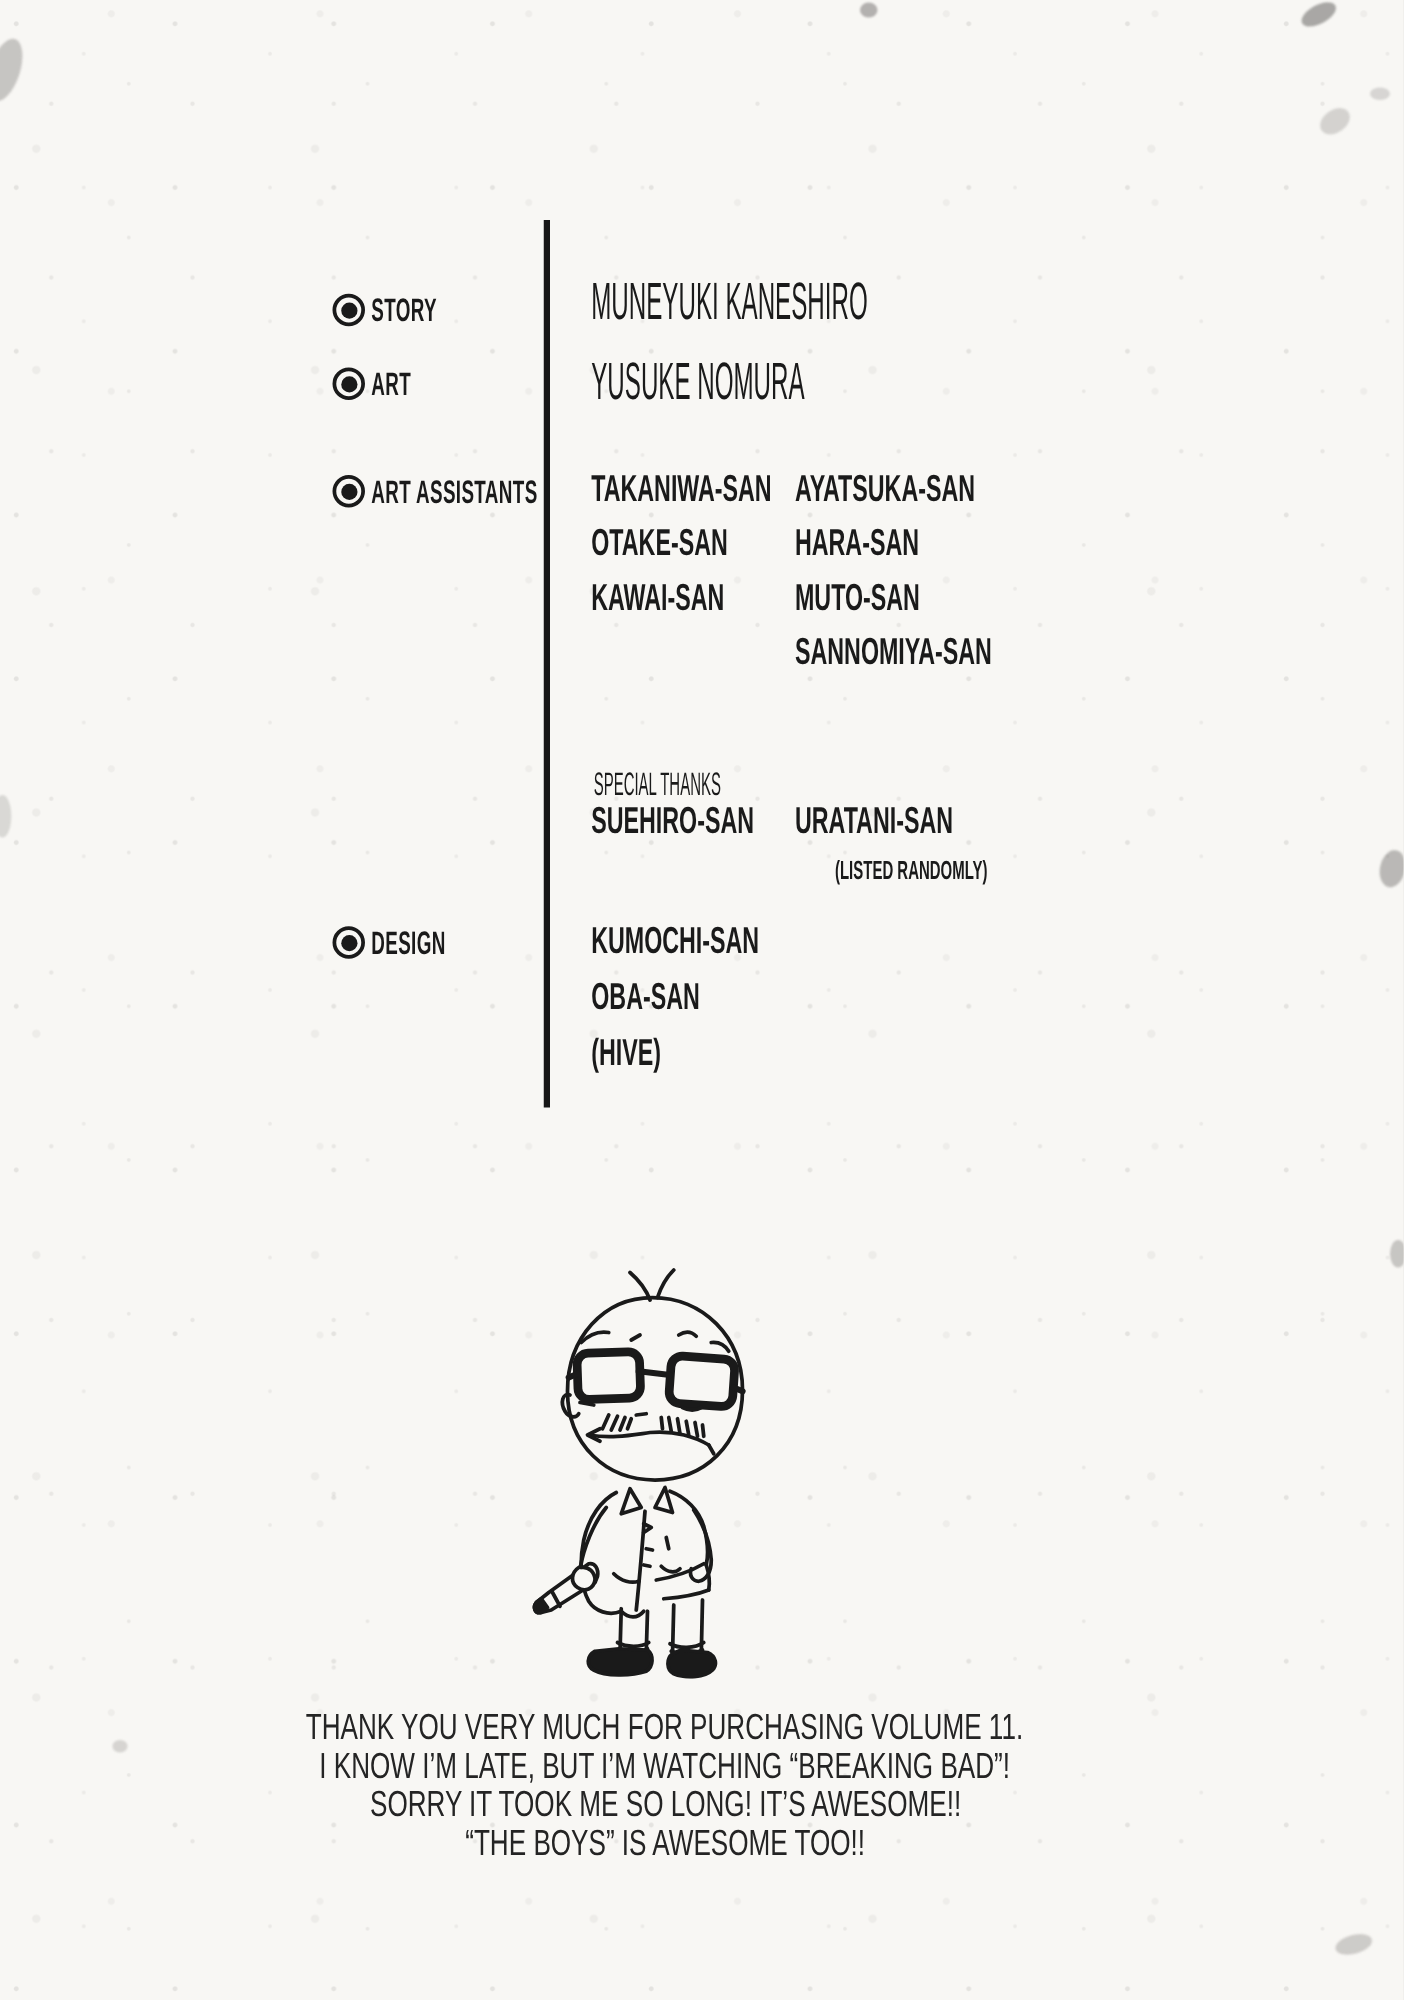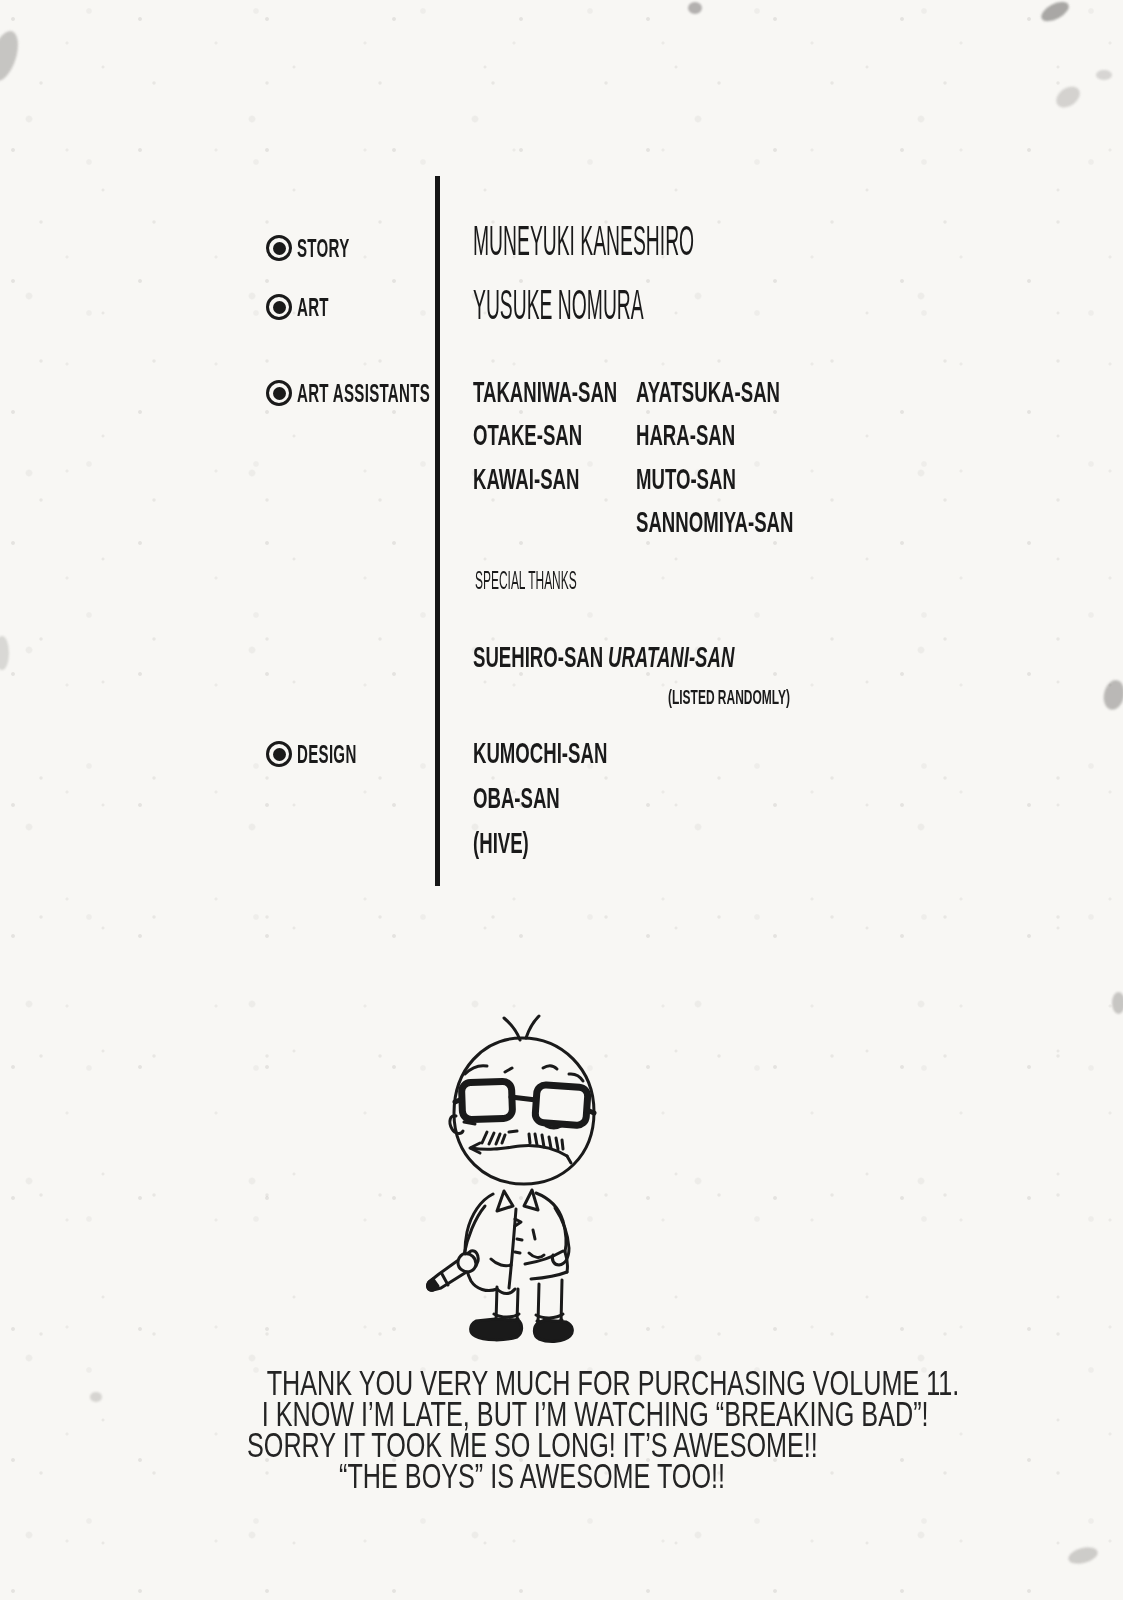--- a/index.html
+++ b/index.html
@@ -43,37 +43,37 @@
 
   .cx{display:inline-block;transform-origin:0 50%;white-space:nowrap;}
   .big-names{position:absolute;left:473px;top:209px;font-size:42px;font-weight:normal;line-height:64px;}
   .big-names .cx{transform:scaleX(.46);}
 
   .name-col{position:absolute;font-size:30px;font-weight:bold;line-height:43.3px;}
   .name-col .cx{transform:scaleX(.62);}
   .col1{left:473px;top:370px;}
   .col2{left:636px;top:370px;}
 
-  .special-thanks{position:absolute;left:475px;top:567px;font-size:26px;font-weight:normal;line-height:27px;text-align:right;}
+  .special-thanks{position:absolute;left:475px;top:614px;font-size:26px;font-weight:normal;line-height:27px;text-align:right;}
   .special-thanks .cx{transform:scaleX(.46);}
 
   .st-name{position:absolute;top:641px;font-size:30px;font-weight:bold;line-height:31px;}
   .st-name .cx{transform:scaleX(.62);}
-  .st1{left:473px;} .st2{left:608px;font-style:italic;}
+  .st1{left:473px;} .st2{left:636px;}
 
   .listed{position:absolute;left:668px;top:686px;font-size:21px;font-weight:bold;line-height:22px;}
   .listed .cx{transform:scaleX(.57);}
 
   .design-col{position:absolute;left:473px;top:730px;font-size:30px;font-weight:bold;line-height:45px;}
   .design-col .cx{transform:scaleX(.62);}
 
   .chibi{position:absolute;left:405px;top:1008px;}
 
   .afterword{position:absolute;left:132px;top:1367px;width:800px;text-align:center;
-    font-size:35px;line-height:31px;font-weight:normal;color:#242424;}
+    font-size:29px;line-height:31px;font-weight:normal;color:#242424;}
   .afterword .cxc{display:inline-block;transform:scaleX(.72);transform-origin:50% 50%;white-space:nowrap;}
 </style>
 </head>
 <body>
 
 <div class="page">
 
   <div class="sm sm1"></div>
   <div class="sm sm2"></div>
   <div class="sm sm3"></div>

